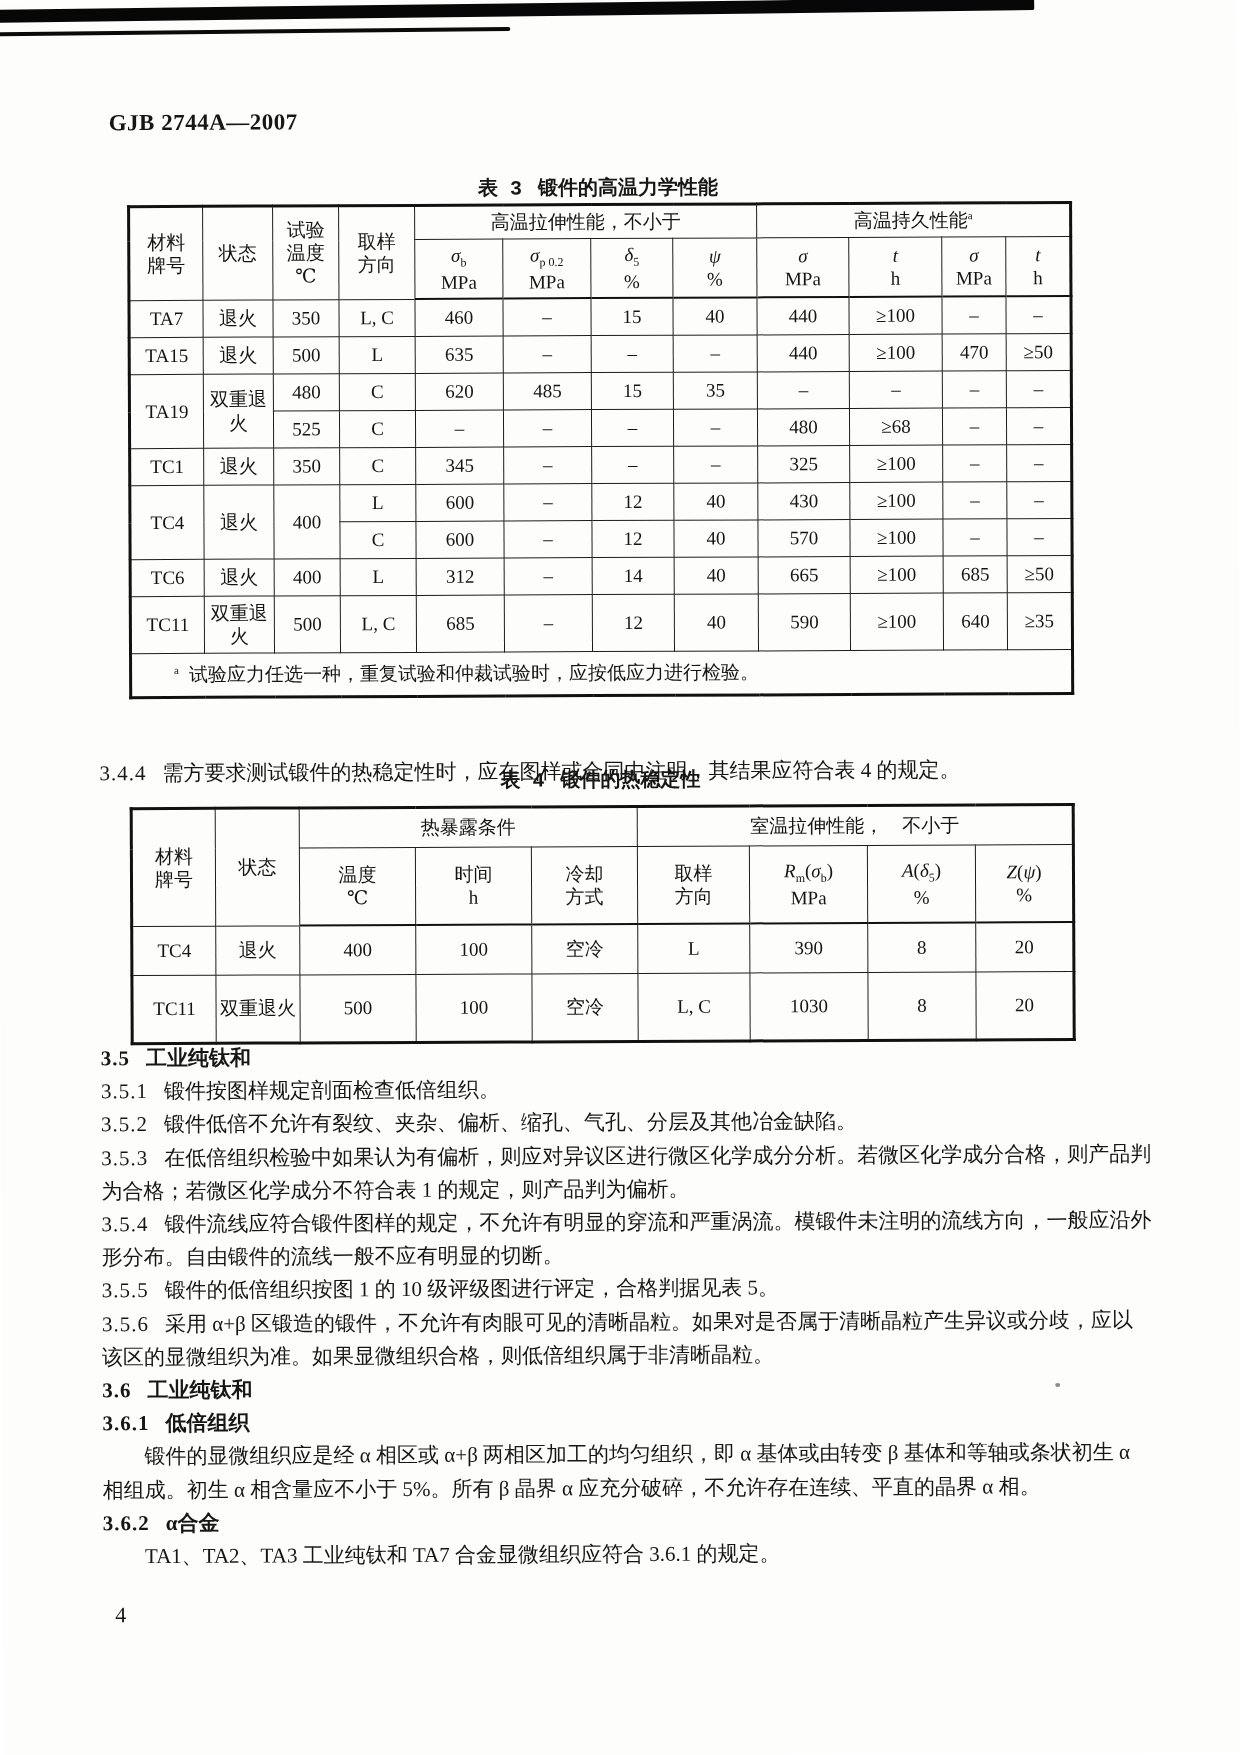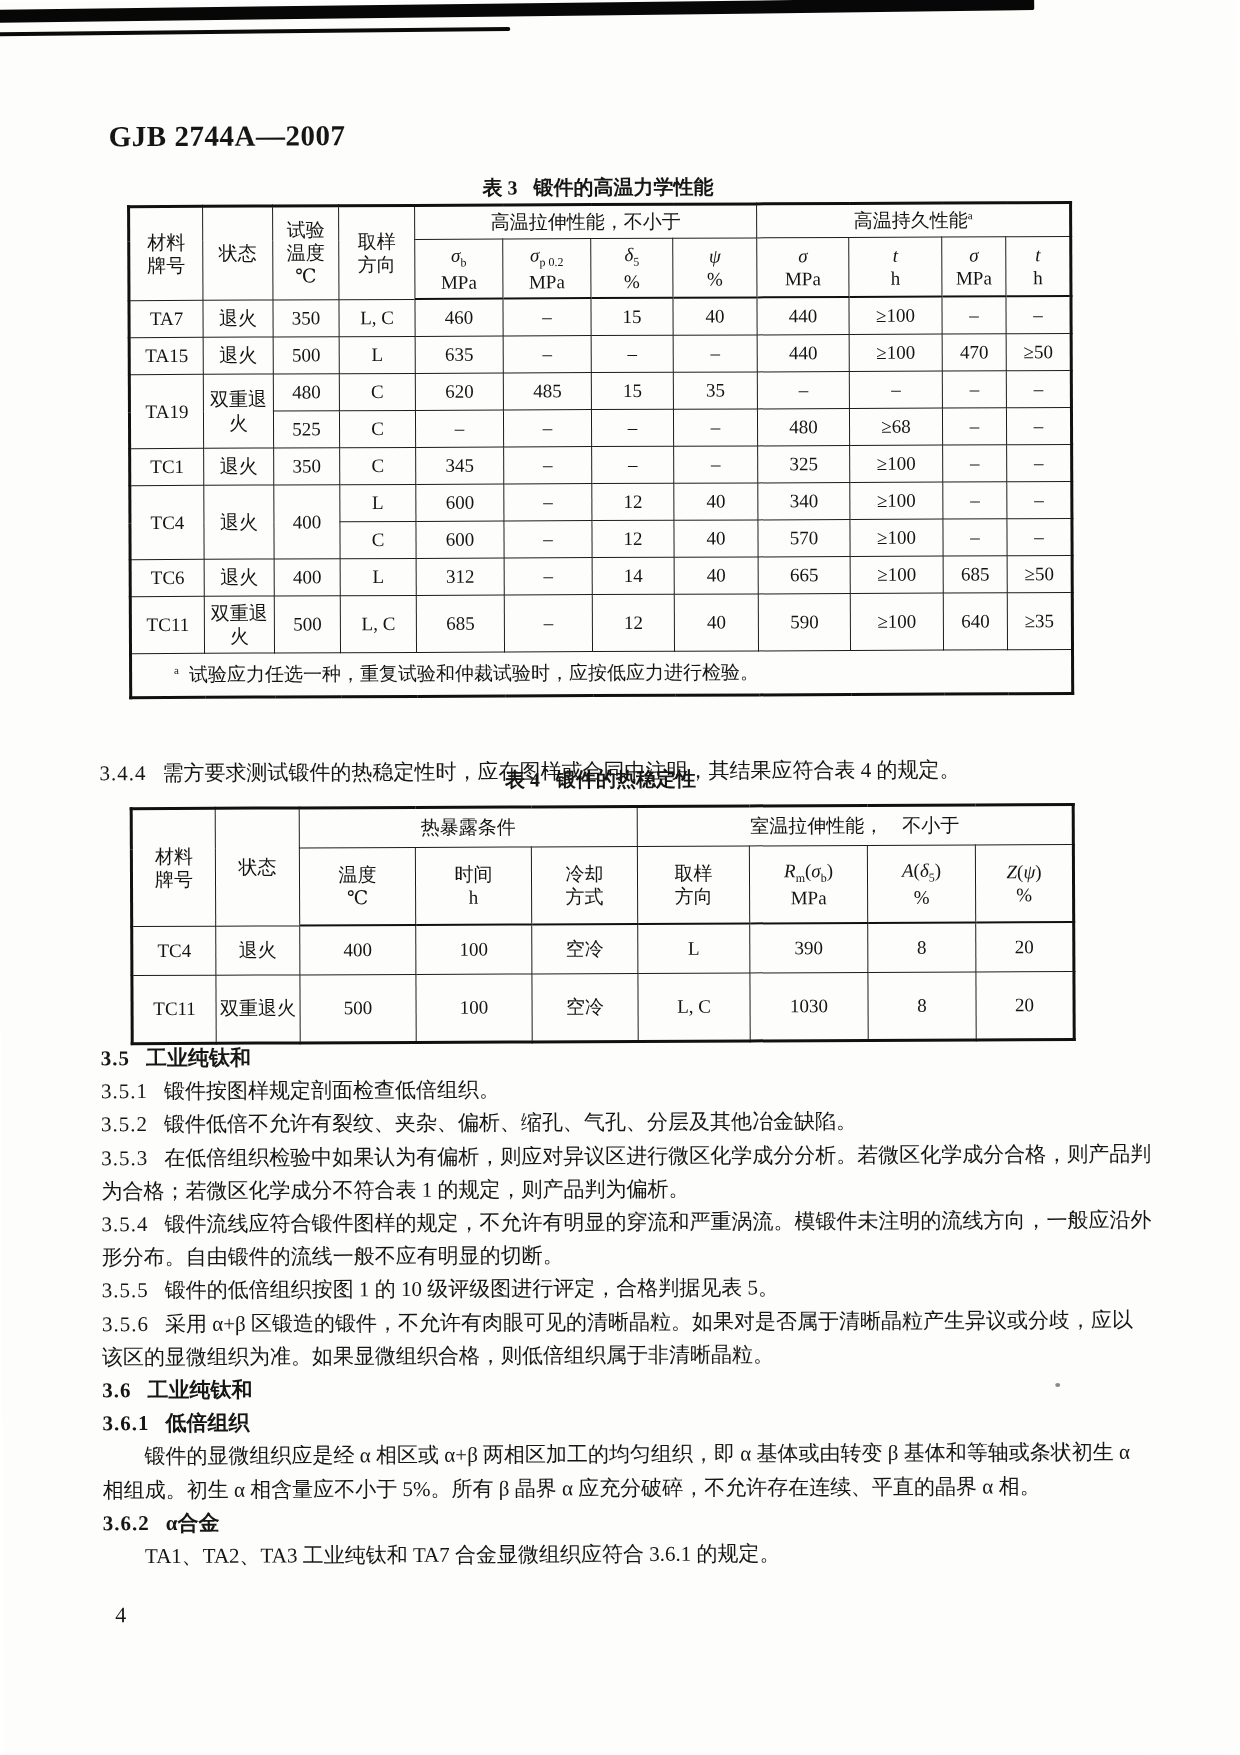--- a/index.html
+++ b/index.html
@@ -11,28 +11,28 @@
     overflow:hidden;
   }
   .page{position:absolute;inset:0;background:#fdfdfb;transform:rotate(-0.25deg);}
   
   .scan-bar-1{position:absolute;top:3px;left:-8px;width:1046px;height:13px;background:#070707;
     transform:rotate(-0.45deg);border-radius:7px 3px 2px 10px;}
   .scan-bar-2{position:absolute;top:28px;left:-6px;width:520px;height:4px;background:#0a0a0a;
     transform:rotate(-0.35deg);border-radius:2px;}
   .speck{position:absolute;left:1053px;top:1385px;width:5px;height:4px;background:#8a8a8a;border-radius:50%;}
 
-  .doc-number{position:absolute;left:112px;top:118px;font-size:29px;font-weight:bold;
+  .doc-number{position:absolute;left:112px;top:108px;font-size:23px;font-weight:bold;
     letter-spacing:0.5px;font-family:"Liberation Serif","DejaVu Serif",serif;}
 
   .caption{position:absolute;left:130px;width:942px;text-align:center;
     font-size:20px;font-weight:bold;}
   .cap3{top:174px;}
   .cap4{top:766px;}
-  .cap-label{margin-right:16px;}
+  .cap-label{margin-right:16px;font-family:Liberation Mono, monospace;}
 
   table{border-collapse:collapse;table-layout:fixed;position:absolute;left:130px;
     font-size:19px;text-align:center;color:#141414;}
   .t3{top:203px;width:942px;}
   .t4{top:805px;width:942px;}
   td{border:1.6px solid #1d1d1d;vertical-align:middle;padding:1px 2px;line-height:1.22;}
   table{border:3px solid #111;}
   .t3 .hrow1 td{height:30px;}
   .t3 .hrow2 td{height:56px;border-bottom:2.6px solid #111;}
   .t3 .drow td{height:34px;}
@@ -174,21 +174,21 @@
     </tr>
     <tr class="drow">
       <td rowspan="2">TC4</td>
           <td rowspan="2">退火</td>
           <td rowspan="2">400</td>
           <td>L</td>
           <td>600</td>
           <td>–</td>
           <td>12</td>
           <td>40</td>
-          <td>340</td>
+          <td>430</td>
           <td>≥100</td>
           <td>–</td>
           <td>–</td>
     </tr>
     <tr class="drow">
       <td>C</td>
           <td>600</td>
           <td>–</td>
           <td>12</td>
           <td>40</td>

